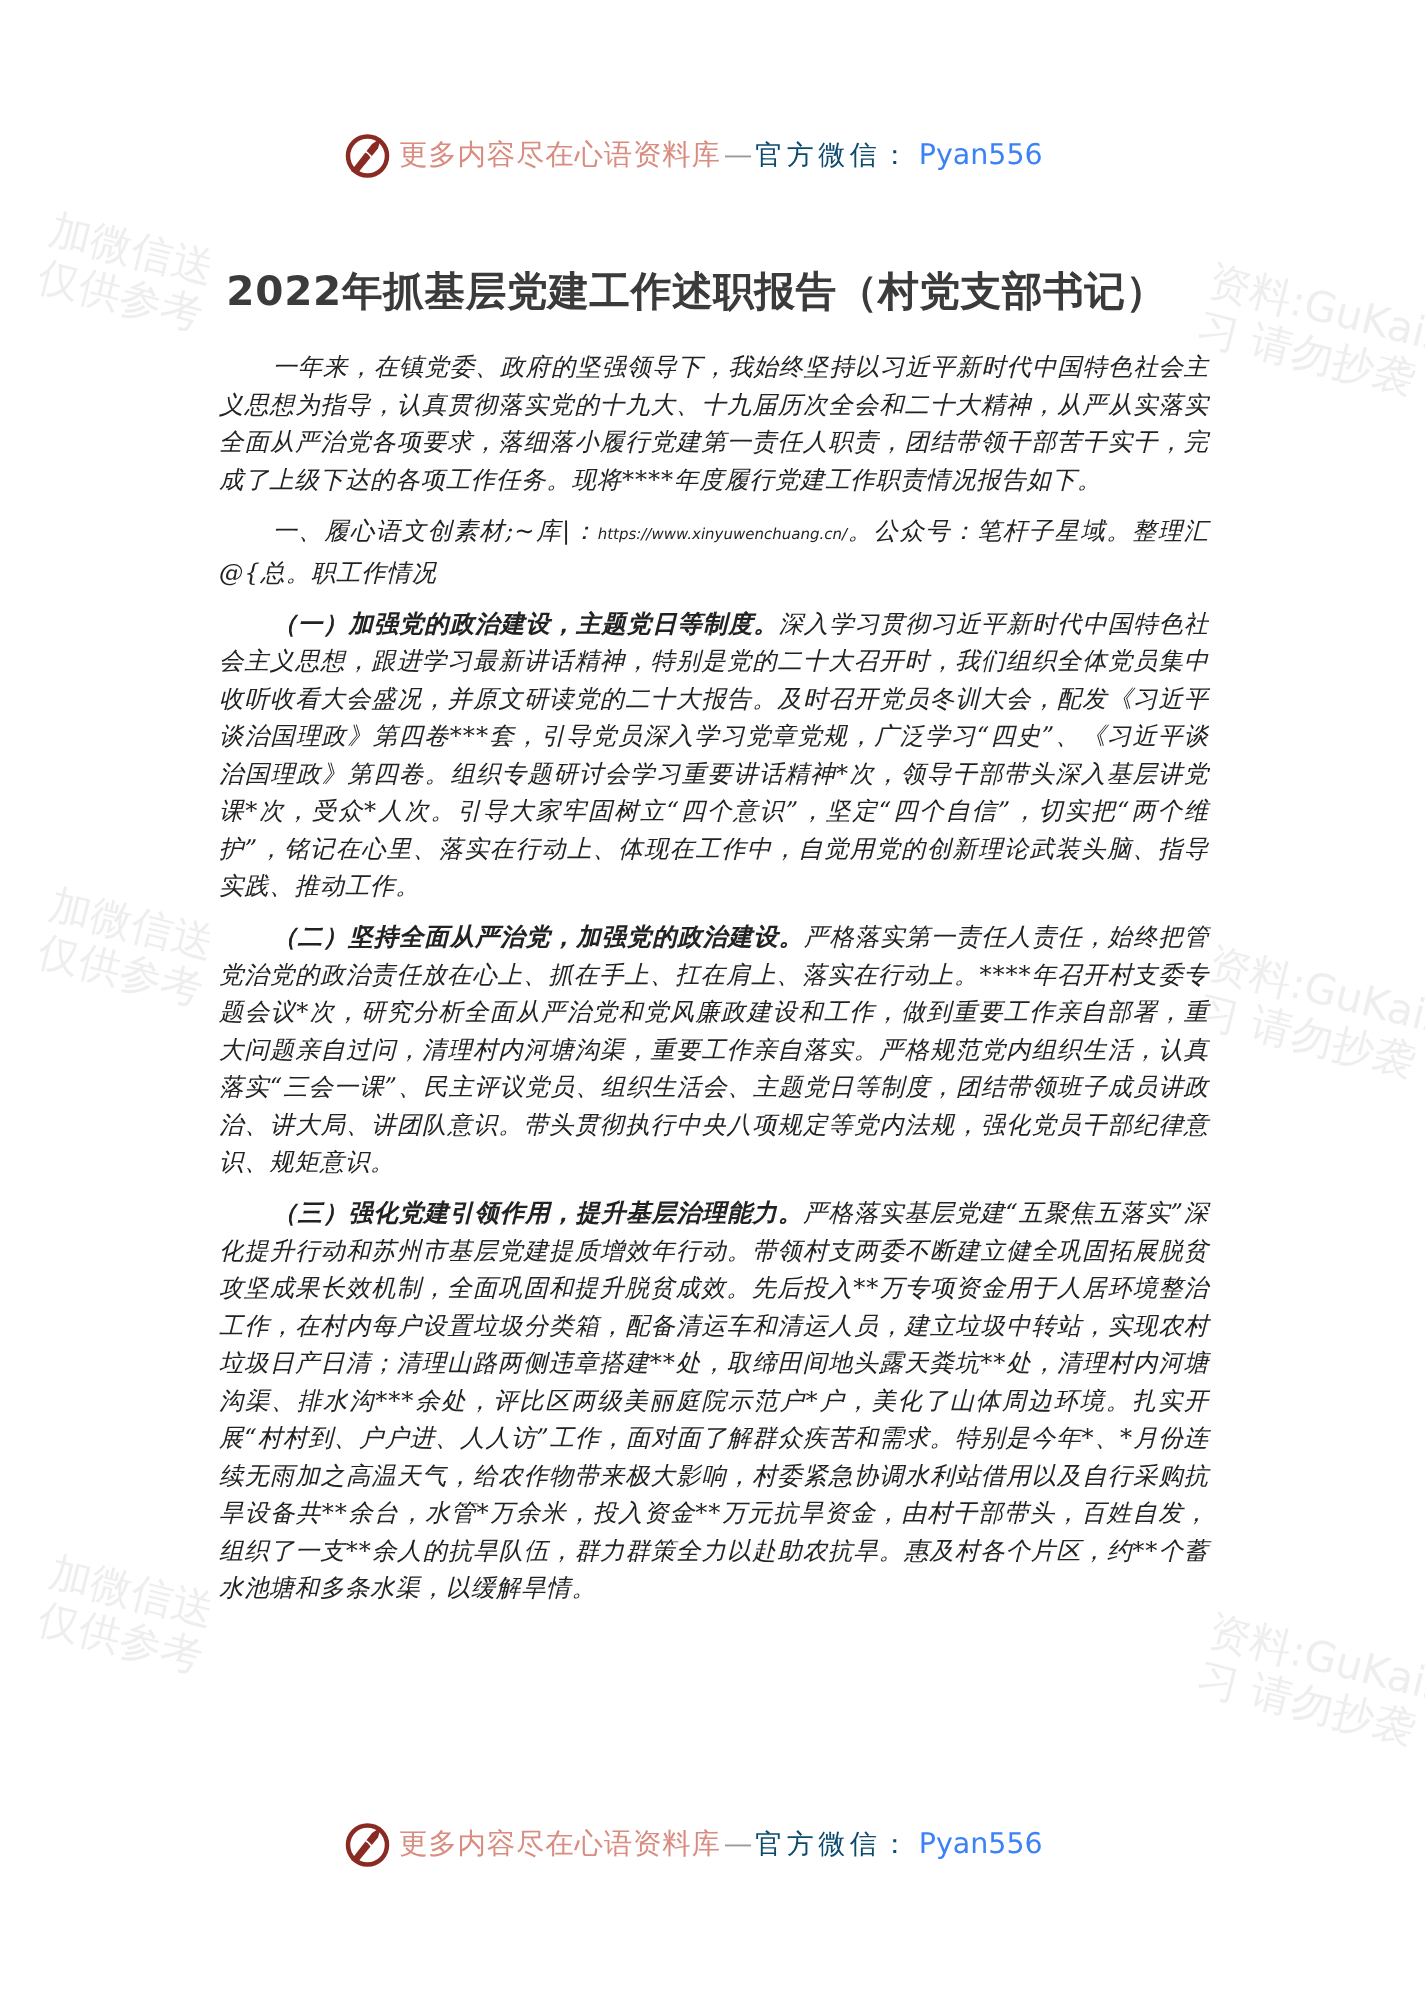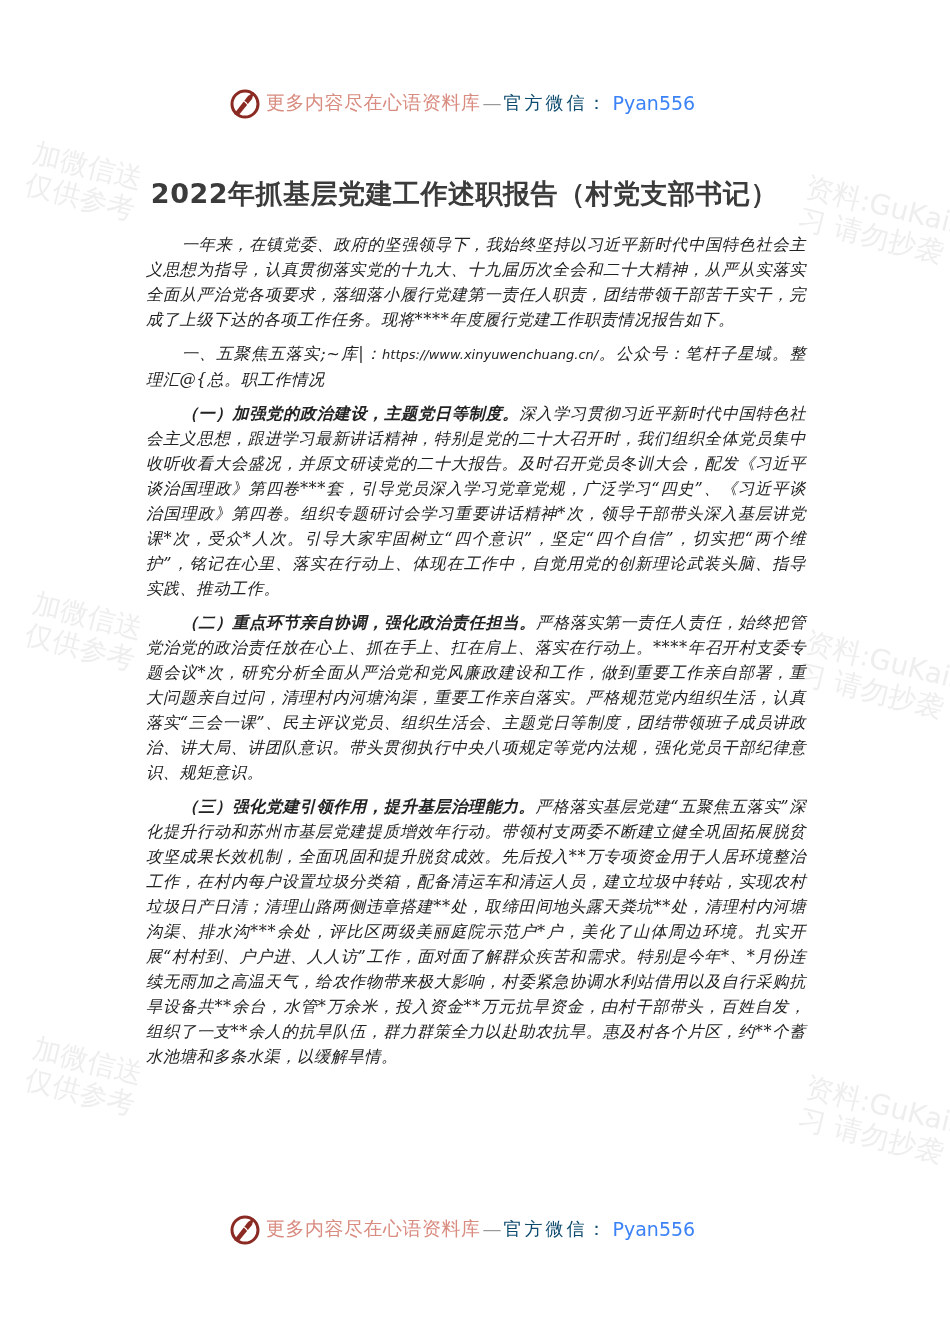--- a/index.html
+++ b/index.html
@@ -18,21 +18,21 @@
         font-size: 28px; line-height: 32px; transform: rotate(14deg); white-space: pre; pointer-events: none; }
 
   .title { position: absolute; top: 176px; left: 0; width: 778px; text-align: right;
            font-family: "DejaVu Sans", "Liberation Sans", sans-serif; font-weight: bold;
            font-size: 27px; color: #3b3b3b; letter-spacing: 0.5px; }
 
   .content { position: absolute; top: 232px; left: 146px; width: 660px; font-style: italic; }
   .para { font-size: 16.2px; line-height: 25px; text-indent: 2.2em; margin: 0 0 9px 0;
           text-align: justify; letter-spacing: 0.6px; }
   .para b { font-weight: bold; }
-  .para .latin { font-family: "DejaVu Sans", sans-serif; font-size: 13px; letter-spacing: 0; }
+  .para .latin { font-family: "DejaVu Sans", sans-serif; font-size: 10px; letter-spacing: 0; }
 </style>
 </head>
 <body>
 
 <div class="wm" style="left:28px;top:150px;">加微信送
 仅供参考</div>
 <div class="wm" style="left:28px;top:600px;">加微信送
 仅供参考</div>
 <div class="wm" style="left:28px;top:1045px;">加微信送
 仅供参考</div>
@@ -53,25 +53,25 @@
   <span class="txt-dash">—</span>
   <span class="txt-sub">官方微信：</span>
   <span class="txt-id">Pyan556</span>
 </div>
 
 <div class="title">2022年抓基层党建工作述职报告（村党支部书记）</div>
 
 <div class="content">
   <p class="para">一年来，在镇党委、政府的坚强领导下，我始终坚持以习近平新时代中国特色社会主义思想为指导，认真贯彻落实党的十九大、十九届历次全会和二十大精神，从严从实落实全面从严治党各项要求，落细落小履行党建第一责任人职责，团结带领干部苦干实干，完成了上级下达的各项工作任务。现将****年度履行党建工作职责情况报告如下。</p>
 
-  <p class="para"><span>一、五聚焦五落实;~库|：</span><span class="latin">https://www.xinyuwenchuang.cn/</span><span>。公众号：笔杆子星域。整理汇@{总。职工作情况</span></p>
+  <p class="para"><span>一、履心语文创素材;~库|：</span><span class="latin">https://www.xinyuwenchuang.cn/</span><span>。公众号：笔杆子星域。整理汇@{总。职工作情况</span></p>
 
   <p class="para"><b>（一）加强党的政治建设，主题党日等制度。</b><span>深入学习贯彻习近平新时代中国特色社会主义思想，跟进学习最新讲话精神，特别是党的二十大召开时，我们组织全体党员集中收听收看大会盛况，并原文研读党的二十大报告。及时召开党员冬训大会，配发《习近平谈治国理政》第四卷***套，引导党员深入学习党章党规，广泛学习“四史”、《习近平谈治国理政》第四卷。组织专题研讨会学习重要讲话精神*次，领导干部带头深入基层讲党课*次，受众*人次。引导大家牢固树立“四个意识”，坚定“四个自信”，切实把“两个维护”，铭记在心里、落实在行动上、体现在工作中，自觉用党的创新理论武装头脑、指导实践、推动工作。</span></p>
 
-  <p class="para"><b>（二）重点环节亲自协调，强化政治责任担当。</b><span>严格落实第一责任人责任，始终把管党治党的政治责任放在心上、抓在手上、扛在肩上、落实在行动上。****年召开村支委专题会议*次，研究分析全面从严治党和党风廉政建设和工作，做到重要工作亲自部署，重大问题亲自过问，清理村内河塘沟渠，重要工作亲自落实。严格规范党内组织生活，认真落实“三会一课”、民主评议党员、组织生活会、主题党日等制度，团结带领班子成员讲政治、讲大局、讲团队意识。带头贯彻执行中央八项规定等党内法规，强化党员干部纪律意识、规矩意识。</span></p>
+  <p class="para"><b>（二）坚持全面从严治党，加强党的政治建设。</b><span>严格落实第一责任人责任，始终把管党治党的政治责任放在心上、抓在手上、扛在肩上、落实在行动上。****年召开村支委专题会议*次，研究分析全面从严治党和党风廉政建设和工作，做到重要工作亲自部署，重大问题亲自过问，清理村内河塘沟渠，重要工作亲自落实。严格规范党内组织生活，认真落实“三会一课”、民主评议党员、组织生活会、主题党日等制度，团结带领班子成员讲政治、讲大局、讲团队意识。带头贯彻执行中央八项规定等党内法规，强化党员干部纪律意识、规矩意识。</span></p>
 
   <p class="para"><b>（三）强化党建引领作用，提升基层治理能力。</b><span>严格落实基层党建“五聚焦五落实”深化提升行动和苏州市基层党建提质增效年行动。带领村支两委不断建立健全巩固拓展脱贫攻坚成果长效机制，全面巩固和提升脱贫成效。先后投入**万专项资金用于人居环境整治工作，在村内每户设置垃圾分类箱，配备清运车和清运人员，建立垃圾中转站，实现农村垃圾日产日清；清理山路两侧违章搭建**处，取缔田间地头露天粪坑**处，清理村内河塘沟渠、排水沟***余处，评比区两级美丽庭院示范户*户，美化了山体周边环境。扎实开展“村村到、户户进、人人访”工作，面对面了解群众疾苦和需求。特别是今年*、*月份连续无雨加之高温天气，给农作物带来极大影响，村委紧急协调水利站借用以及自行采购抗旱设备共**余台，水管*万余米，投入资金**万元抗旱资金，由村干部带头，百姓自发，组织了一支**余人的抗旱队伍，群力群策全力以赴助农抗旱。惠及村各个片区，约**个蓄水池塘和多条水渠，以缓解旱情。</span></p>
 </div>
 
 <div class="banner banner-bottom">
   <svg class="logo" viewBox="0 0 34 34">
     <circle cx="17" cy="18" r="13" fill="none" stroke="#8b2a22" stroke-width="3"></circle>
     <path d="M6 28 L20 10 L26 6 L24 13 L10 30 Z" fill="#8b2a22"></path>
     <path d="M14 14 C 18 16, 22 20, 20 24" fill="none" stroke="#fff" stroke-width="1.2"></path>
   </svg>

